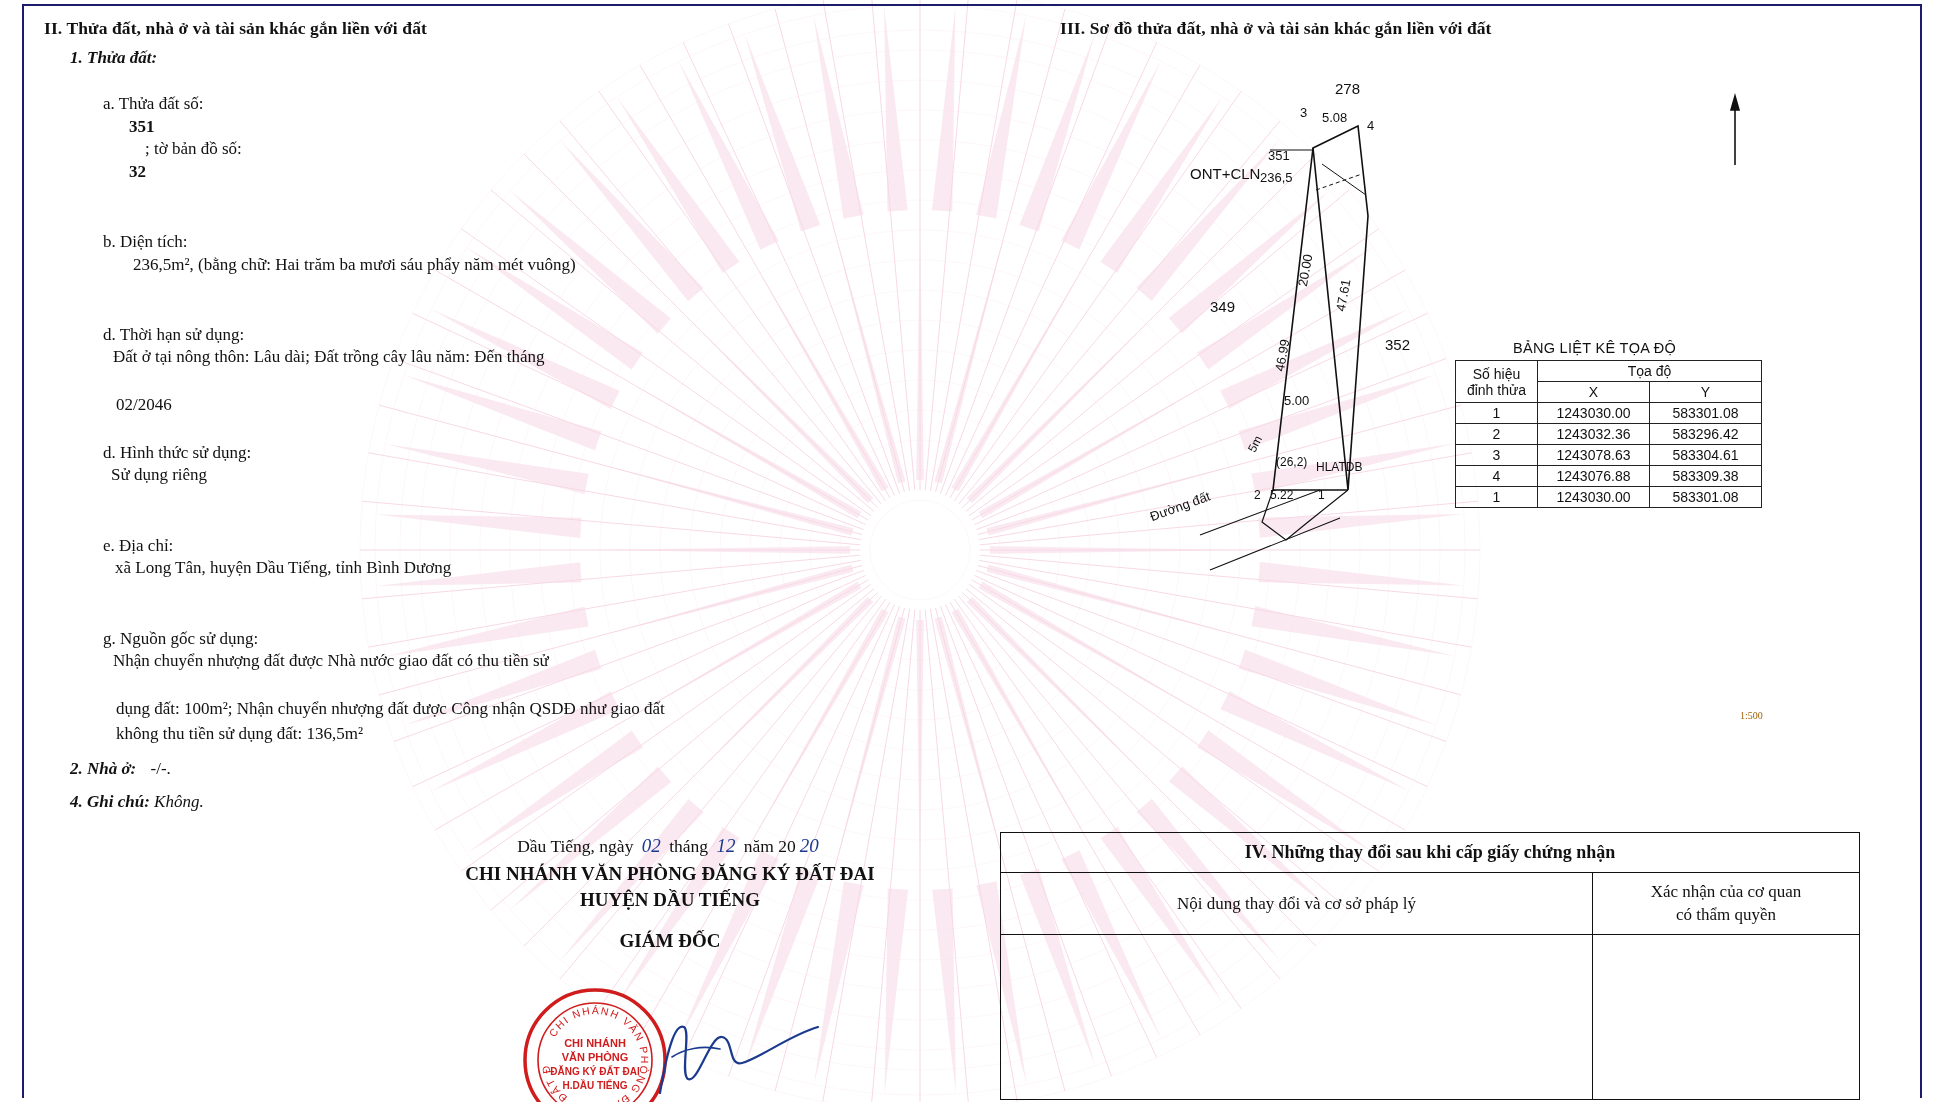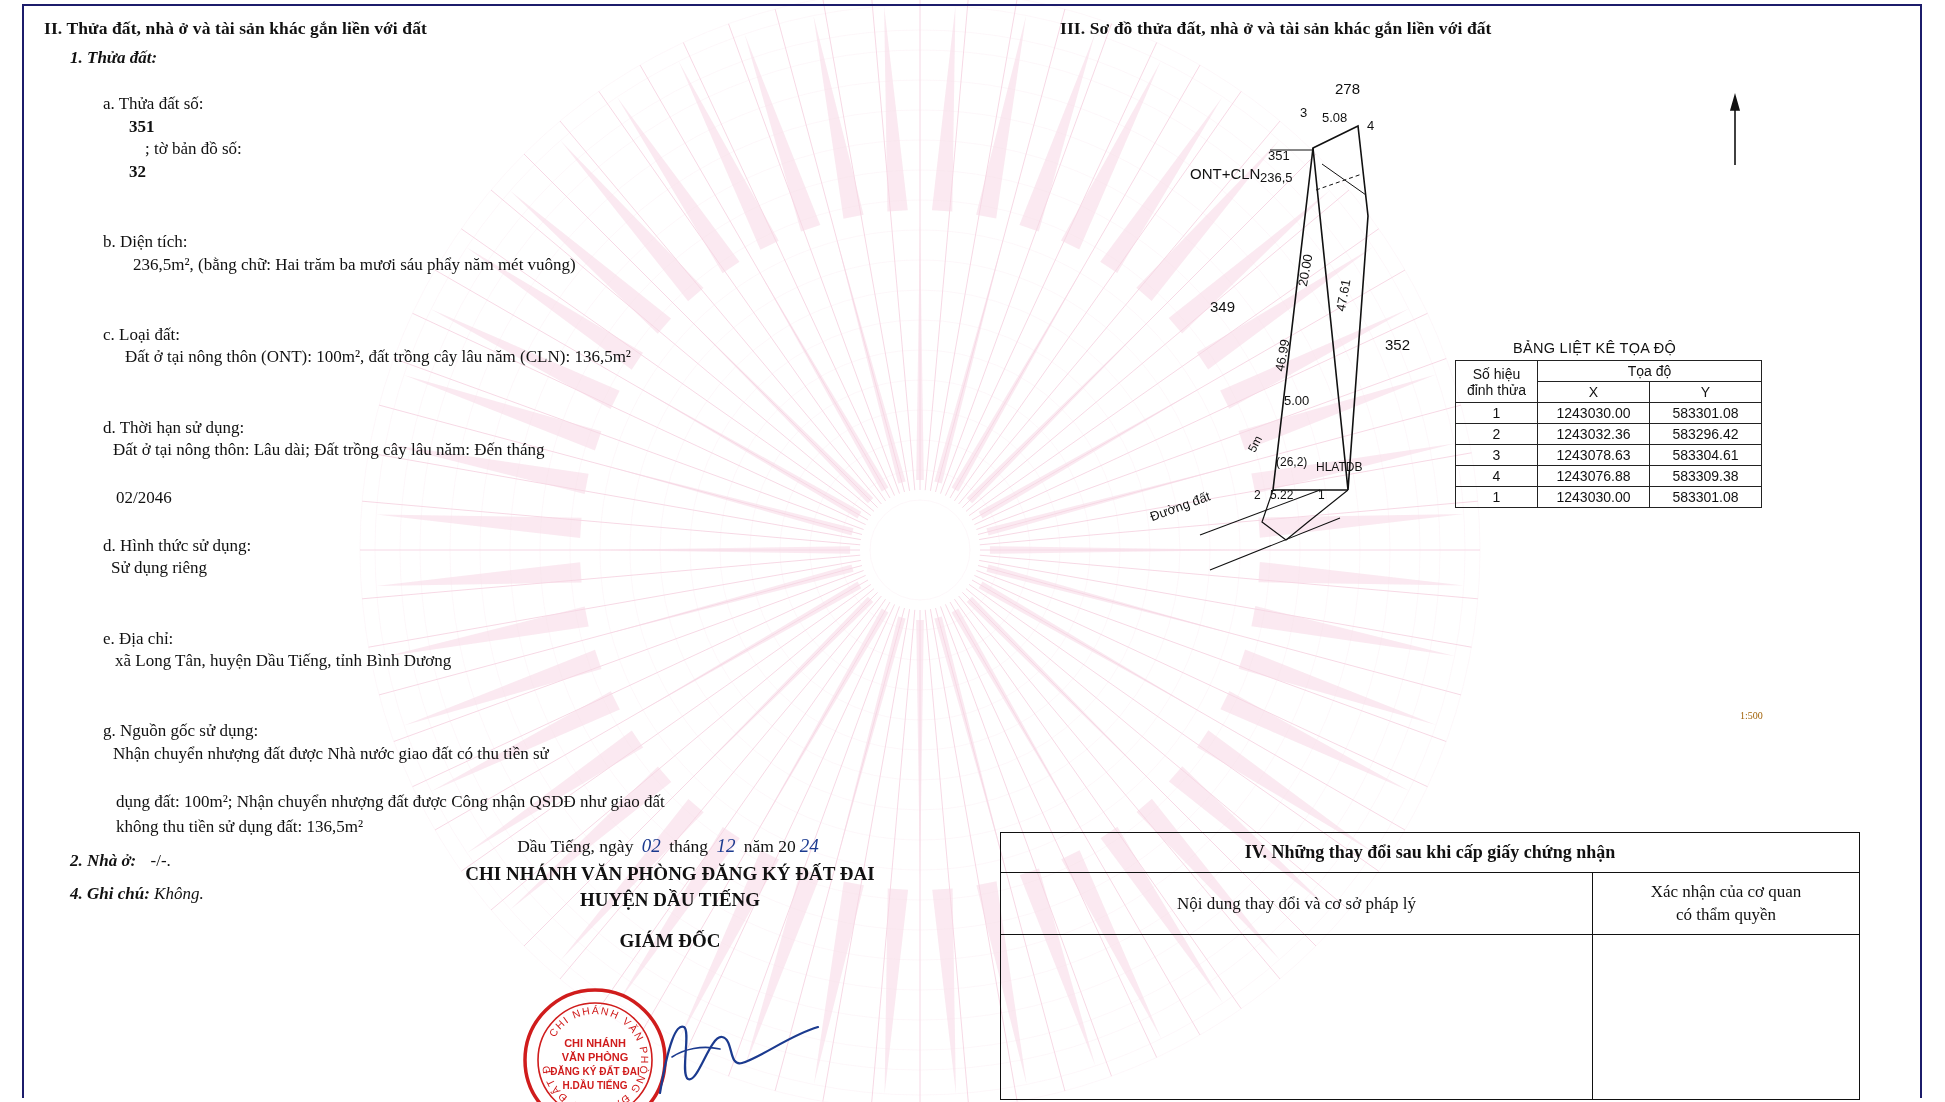--- a/index.html
+++ b/index.html
@@ -366,24 +366,20 @@
     <span class="bold-val" style="padding-left:26px;">351</span>
     <span style="padding-left:42px;">; tờ bản đồ số:</span>
     <span class="bold-val" style="padding-left:26px;">32</span>
   </div>
 
   <div class="line">
     <span>b. Diện tích:</span>
     <span style="padding-left:30px;">236,5m², (bằng chữ: Hai trăm ba mươi sáu phẩy năm mét vuông)</span>
   </div>
 
-  <div class="line">
-    <span>c. Loại đất:</span>
-    <span style="padding-left:22px;">Đất ở tại nông thôn (ONT): 100m², đất trồng cây lâu năm (CLN): 136,5m²</span>
-  </div>
 
   <div class="line">
     <span>d. Thời hạn sử dụng:</span>
     <span style="padding-left:10px;">Đất ở tại nông thôn: Lâu dài; Đất trồng cây lâu năm: Đến tháng</span>
   </div>
   <div class="line indent2">02/2046</div>
 
   <div class="line">
     <span>d. Hình thức sử dụng:</span>
     <span style="padding-left:8px;">Sử dụng riêng</span>
@@ -508,21 +504,21 @@
 </div>
 
 <div id="scale-label">1:500</div>
 
 <div id="sign-block">
   <div id="sign-date">
     <span>Dầu Tiếng, ngày</span>
     <span class="hand">02</span>
     <span>tháng</span>
     <span class="hand">12</span>
-    <span>năm 20</span><span class="hand">24</span>
+    <span>năm 20</span><span class="hand">20</span>
   </div>
   <div id="sign-org">
     <div>CHI NHÁNH VĂN PHÒNG ĐĂNG KÝ ĐẤT ĐAI</div>
     <div>HUYỆN DẦU TIẾNG</div>
   </div>
   <div id="sign-role">GIÁM ĐỐC</div>
 </div>
 
 <svg id="stamp" viewBox="0 0 150 150">
   <circle cx="75" cy="75" r="70" fill="none" stroke="#d01c1c" stroke-width="3.5"></circle>

